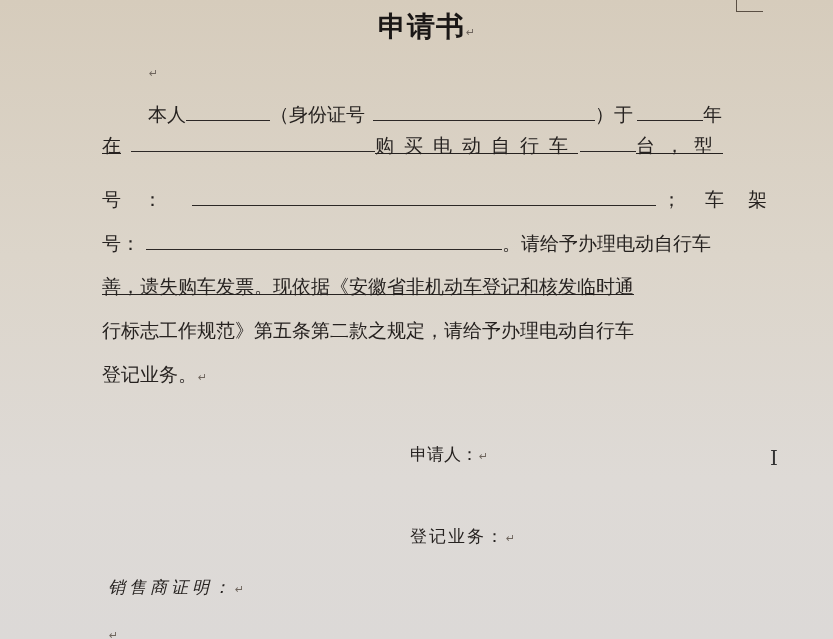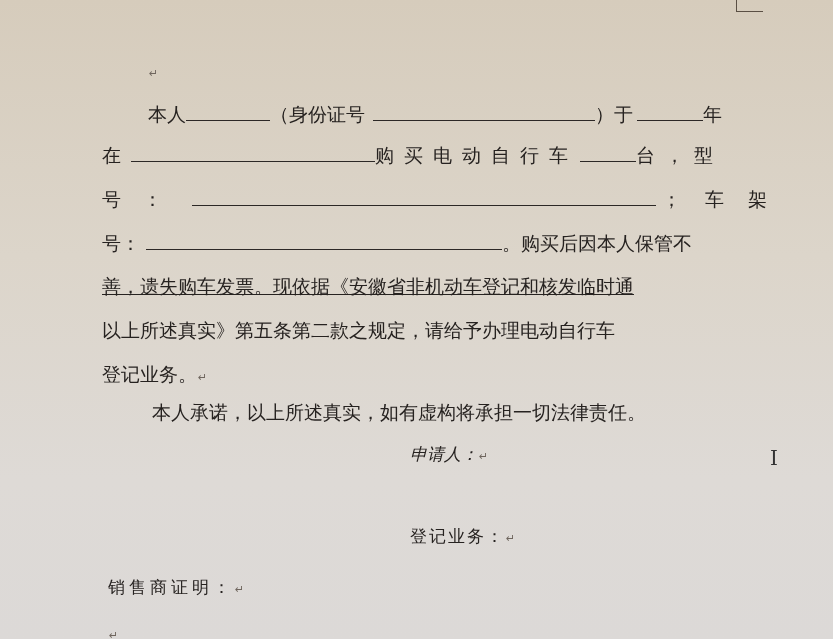--- a/index.html
+++ b/index.html
@@ -25,58 +25,60 @@
   .cursor {
     position:absolute; left:770px; top:446px; font-size:20px; color:#333; font-family:"DejaVu Serif", serif;
   }
 </style>
 </head>
 <body>
 
 <div class="page">
   <div class="crop-mark"></div>
 
+  <div class="title">
+    <span>申请书</span><span class="para-mark">↵</span>
+  </div>
 
   <div class="line" style="left:148px;top:58px;">
     <span class="para-mark">↵</span>
   </div>
 
   <div class="line" style="left:148px;top:102px;font-family:Liberation Mono, monospace;">
     <span>本人</span><span class="blank" style="width:84px;"></span><span>（身份证号</span><span class="blank" style="width:222px;margin-left:8px;"></span><span>）于</span><span class="blank" style="width:66px;margin-left:4px;"></span><span>年</span>
   </div>
 
-  <div class="line" style="left:102px;top:143px;">
+  <div class="line" style="left:102px;top:133px;text-decoration:underline;">
     <span>在</span><span class="blank" style="width:244px;margin-left:10px;"></span><span class="sp">购买电动自行车</span><span class="blank" style="width:56px;margin-left:2px;"></span><span class="sp">台，型</span>
   </div>
 
   <div class="line" style="left:102px;top:187px;">
     <span class="sp" style="letter-spacing:22px;">号：</span><span class="blank" style="width:464px;margin-left:8px;"></span><span style="letter-spacing:24px;margin-left:6px;">；车架</span>
   </div>
 
   <div class="line" style="left:102px;top:231px;">
-    <span>号：</span><span class="blank" style="width:356px;margin-left:6px;"></span><span>。购买后因本人保管不</span>
+    <span>号：</span><span class="blank" style="width:356px;margin-left:6px;"></span><span>。请给予办理电动自行车</span>
   </div>
 
   <div class="line" style="left:102px;top:274px;text-decoration:underline;">善，遗失购车发票。现依据《安徽省非机动车登记和核发临时通</div>
-  <div class="line" style="left:102px;top:318px;">以上所述真实》第五条第二款之规定，请给予办理电动自行车</div>
+  <div class="line" style="left:102px;top:318px;">行标志工作规范》第五条第二款之规定，请给予办理电动自行车</div>
   <div class="line" style="left:102px;top:362px;text-align:right;">
     <span>登记业务。</span><span class="para-mark">↵</span>
   </div>
 
-  <div class="line" style="left:152px;top:400px;">本人承诺，以上所述真实，如有虚构将承担一切法律责任。</div>
 
-  <div class="line" style="left:410px;top:442px;font-size:17px;font-style:italic;">
+  <div class="line" style="left:410px;top:442px;font-size:17px;">
     <span>申请人：</span><span class="para-mark">↵</span>
   </div>
 
   <div class="line" style="left:410px;top:524px;font-size:17px;letter-spacing:2px;">
     <span>登记业务：</span><span class="para-mark">↵</span>
   </div>
 
-  <div class="line" style="left:108px;top:575px;font-size:17px;letter-spacing:4px;">
+  <div class="line" style="left:108px;top:575px;font-size:17px;letter-spacing:4px;font-style:italic;">
     <span>销售商证明：</span><span class="para-mark">↵</span>
   </div>
 
   <div class="line" style="left:108px;top:620px;">
     <span class="para-mark">↵</span>
   </div>
 
   <div class="cursor">I</div>
 </div>
 

